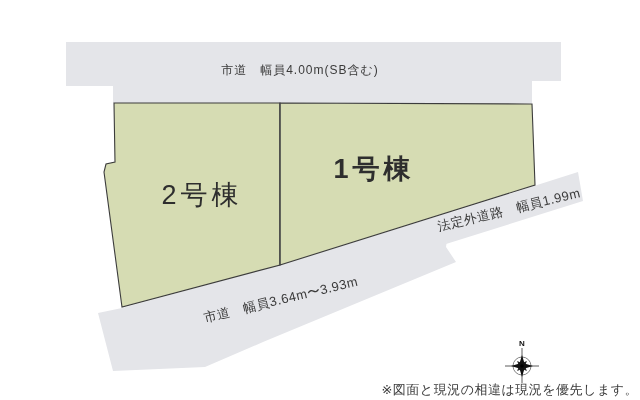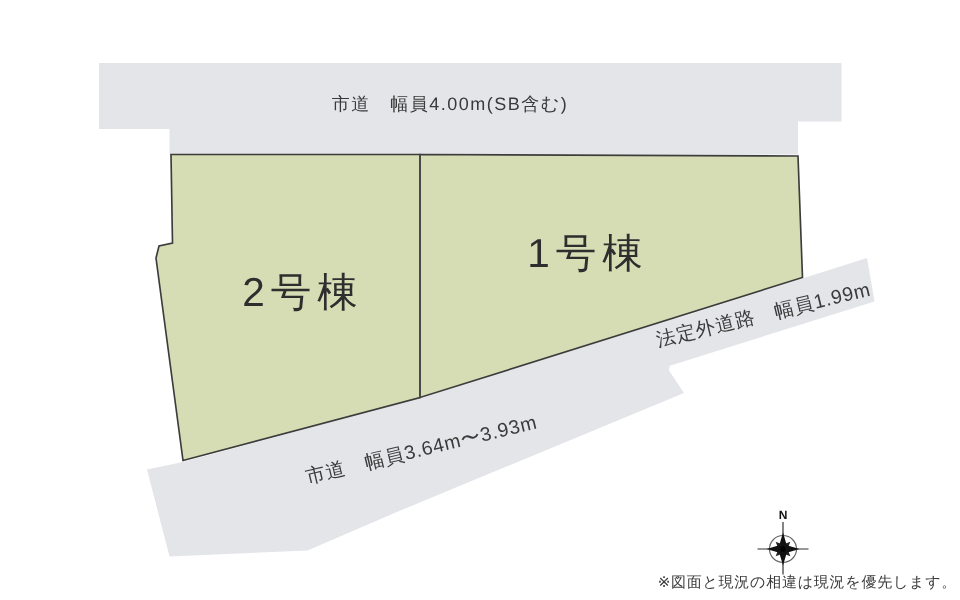--- a/index.html
+++ b/index.html
@@ -7,21 +7,21 @@
     position:relative;width:640px;height:400px;background:#ffffff;
     font-family:"Liberation Sans","DejaVu Sans",sans-serif;overflow:hidden;
   }
   .stage svg.plan{position:absolute;left:0;top:0;}
   .lbl{position:absolute;color:#3a3a3a;white-space:nowrap;}
   .road-lbl{font-size:12px;letter-spacing:1px;}
   .road-lbl-rot{font-size:13px;letter-spacing:0.5px;}
   .plot-lbl{font-size:27px;font-weight:500;color:#2e2e2e;letter-spacing:4px;}
   .center{transform:translate(-50%,-50%);}
   .rot{transform:translate(-50%,-50%) rotate(-13.5deg);}
-  .disclaimer{font-size:10px;letter-spacing:0.5px;color:#3a3a3a;}
+  .disclaimer{font-size:13px;letter-spacing:0.5px;color:#3a3a3a;}
   .compass{position:absolute;left:497px;top:335px;}
 </style>
 </head>
 <body>
 
 <div class="stage">
 
   <svg class="plan" width="640" height="400" viewBox="0 0 640 400">
 
     <polygon points="66,42 561,42 561,81 532,81 532,103 113,103 113,86 66,86" fill="#e4e5e9"></polygon>
@@ -34,21 +34,21 @@
 
     <polygon stroke="#3c3c3c" stroke-width="1.1" stroke-linejoin="miter" points="280,103 532,104 535,185 280,265" fill="#d6dcb3"></polygon>
 
     <line x1="280" y1="103" x2="280" y2="265" stroke="#4a4a4a" stroke-width="1.1"></line>
   </svg>
 
   <div class="lbl road-lbl center" style="left:300px;top:70px;">市道　幅員4.00m(SB含む)</div>
 
   <div class="lbl plot-lbl center" style="left:202px;top:195px;text-align:center;">2号棟</div>
 
-  <div class="lbl plot-lbl center" style="left:392px;top:169px;">1号棟</div>
+  <div class="lbl plot-lbl center" style="left:374px;top:169px;font-weight:bold;">1号棟</div>
 
   <div class="lbl road-lbl-rot rot" style="left:281px;top:300px;">市道　幅員3.64m〜3.93m</div>
 
   <div class="lbl road-lbl-rot rot" style="left:509px;top:210px;">法定外道路　幅員1.99m</div>
 
   <svg class="compass" width="50" height="56" viewBox="0 0 50 56">
     <text x="25" y="11" font-size="8" font-weight="bold" fill="#111" text-anchor="middle">N</text>
     <line x1="25" y1="13" x2="25" y2="48" stroke="#333" stroke-width="0.8"></line>
     <line x1="8" y1="31" x2="42" y2="31" stroke="#333" stroke-width="0.8"></line>
     <circle cx="25" cy="31" r="9" fill="none" stroke="#666" stroke-width="0.8"></circle>

